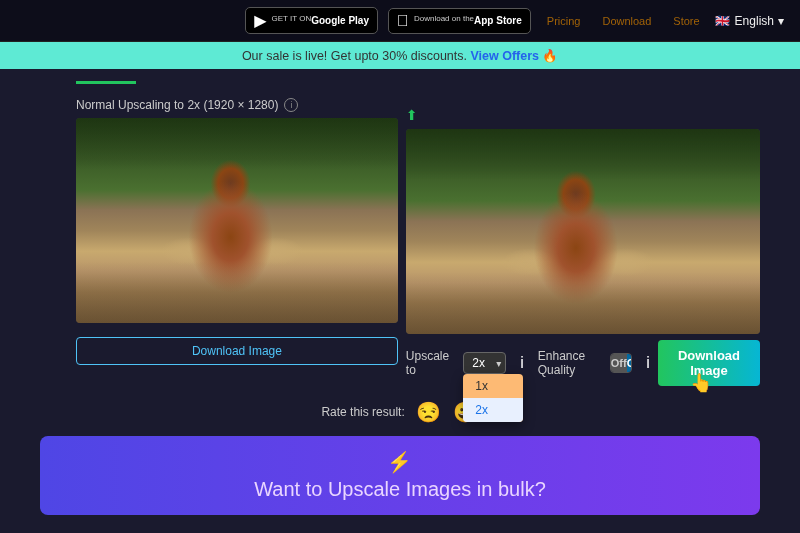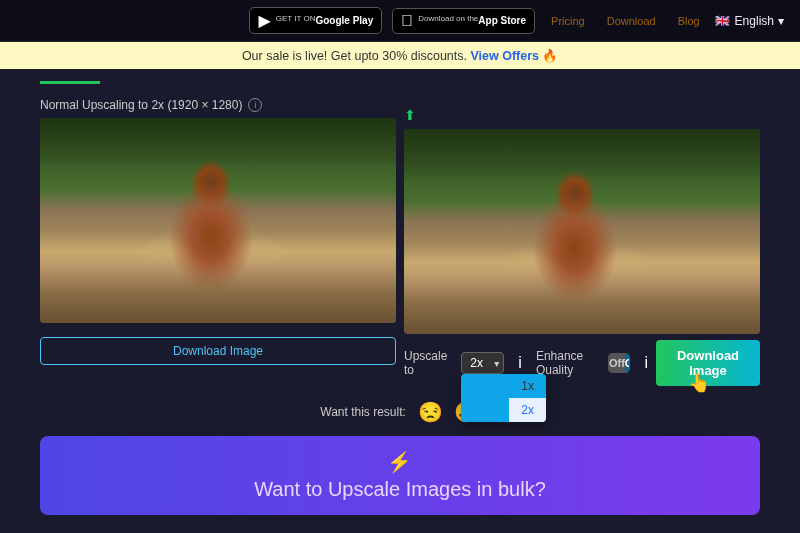--- a/index.html
+++ b/index.html
@@ -53,21 +53,21 @@
       gap: 4px;
       color: #eee;
       font-size: 12px;
       cursor: pointer;
       background: none;
       border: none;
     }
 
     
     .sale-banner {
-      background: #fef9c3;
+      background: #5eead4;
       color: #333;
       text-align: center;
       padding: 6px;
       font-size: 12.5px;
     }
     .sale-banner a {
       color: #2563eb;
       font-weight: 600;
       text-decoration: none;
     }
@@ -77,20 +77,21 @@
       padding: 12px 40px;
       display: flex;
       flex-direction: column;
       gap: 10px;
     }
 
     
     .comparison-row {
       display: flex;
       gap: 8px;
+      margin-left: 36px;
     }
 
     .panel {
       flex: 1;
       display: flex;
       flex-direction: column;
       gap: 6px;
     }
 
     .panel-header {
@@ -206,28 +207,27 @@
       font-size: 10px;
       color: #ccc;
       pointer-events: none;
     }
 
     
     .dropdown-open {
       position: absolute;
       top: 100%;
       left: 0;
-      background: #0ea5e9;
+      background: #fdba74;
       color: #333;
       border-radius: 4px;
       z-index: 100;
       min-width: 60px;
       box-shadow: 0 4px 12px rgba(0,0,0,0.4);
       overflow: hidden;
-      padding-left: 48px;
     }
     .dropdown-open .dd-item {
       padding: 5px 12px;
       font-size: 12px;
       cursor: pointer;
     }
     .dropdown-open .dd-item.selected {
       background: #e8f0fe;
       color: #1a73e8;
     }
@@ -349,21 +349,21 @@
   </a>
   <a class="store-btn" href="#">
     <span class="store-icon"></span>
     <div class="store-text">
       <span class="store-small">Download on the</span>
       <span class="store-name">App Store</span>
     </div>
   </a>
   <a class="nav-link">Pricing</a>
   <a class="nav-link">Download</a>
-  <a class="nav-link">Blog</a>
+  <a class="nav-link">Store</a>
   <button class="lang-btn">
     <span>🇬🇧</span>
     <span>English</span>
     <span>▾</span>
   </button>
 </nav>
 
 <div class="sale-banner">
   <span>Our sale is live! Get upto 30% discounts.</span>
   <a href="#">View Offers 🔥</a>
@@ -422,21 +422,21 @@
         </div>
         <div style="position:relative">
           <button class="download-btn-filled">Download Image</button>
           <span class="cursor-overlay">👆</span>
         </div>
       </div>
     </div>
   </div>
 
   <div class="rating-row">
-    <span>Want this result:</span>
+    <span>Rate this result:</span>
     <button class="emoji-btn">😒</button>
     <button class="emoji-btn">😀</button>
   </div>
 </div>
 
 <div class="bottom-cta">
   <div class="cta-icon">⚡</div>
   <div class="cta-text">Want to Upscale Images in bulk?</div>
 </div>
 

